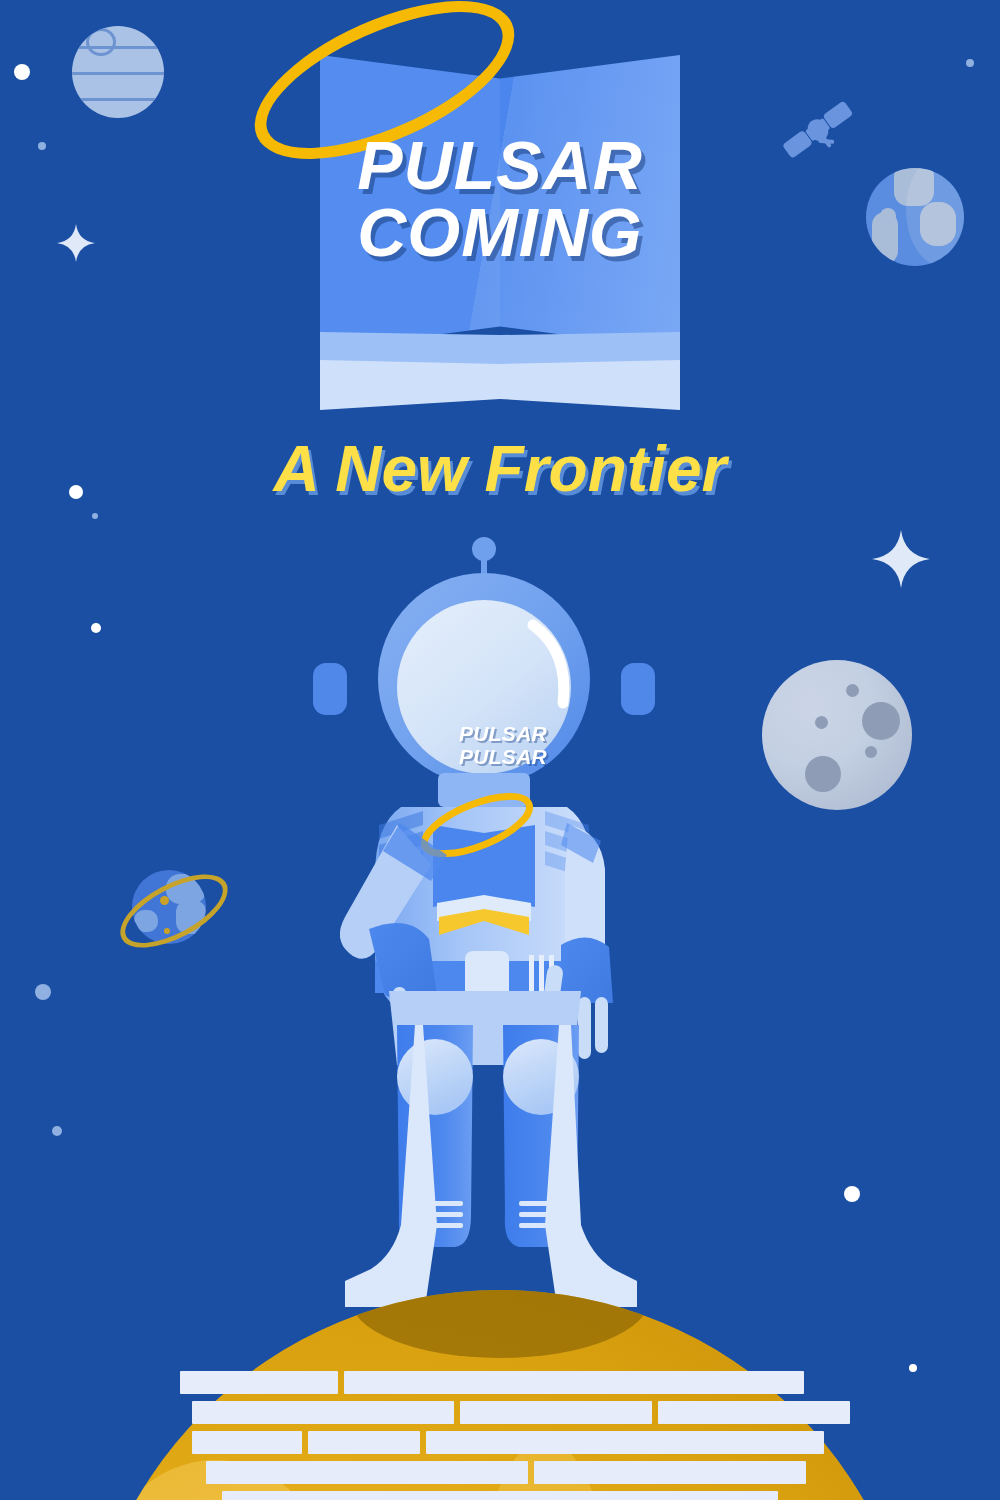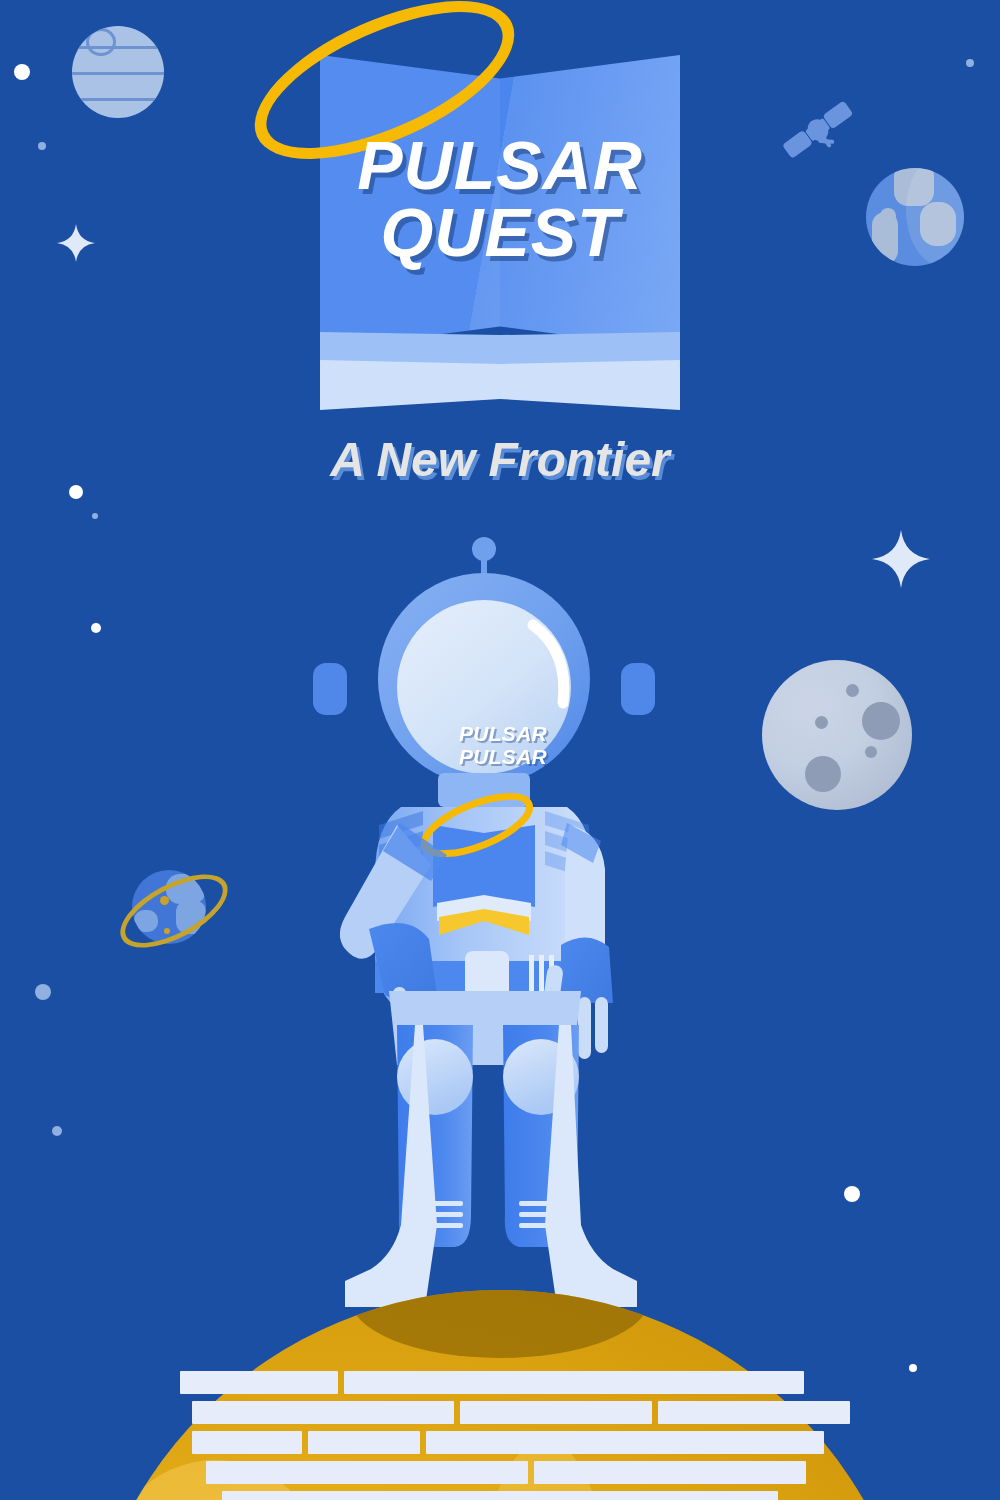--- a/index.html
+++ b/index.html
@@ -112,22 +112,22 @@
     text-align: center; color: #ffffff;
     font-size: 68px; line-height: 0.99; font-weight: bold;
     font-style: italic; letter-spacing: 1px;
     text-shadow: 4px 5px 0 rgba(14,47,107,.45);
   }
   #logo-text .l2 { display: block; }
 
   
   #subtitle {
     position: absolute; left: 0; top: 432px; width: 1000px;
-    text-align: center; color: #e5e5e5;
-    font-size: 48px; font-style: italic; font-weight: bold;
+    text-align: center; color: #fde047;
+    font-size: 64px; font-style: italic; font-weight: bold;
     letter-spacing: 0px;
     text-shadow: 3px 4px 0 rgba(100,150,225,.85);
   }
 
   
   #astro { position: absolute; left: 305px; top: 525px; width: 390px; height: 790px; }
 
   
   #gold-planet {
     position: absolute; left: 80px; top: 1290px; width: 840px; height: 840px;
@@ -236,21 +236,21 @@
 
   <div id="logo-wrap">
     <div id="banner-body">
       <div class="fold"></div>
     </div>
     <div id="banner-stripe1"></div>
     <div id="banner-stripe2"></div>
     <div id="orbit-ring"></div>
     <div id="logo-text">
       <span>PULSAR</span>
-      <span class="l2">QUEST</span>
+      <span class="l2">COMING</span>
     </div>
   </div>
 
   <div id="subtitle">A New Frontier</div>
 
   <div id="astro">
     <svg width="390" height="790" viewBox="0 0 390 790">
       <defs>
         <linearGradient id="gHelm" x1="0" y1="0" x2="1" y2="1">
           <stop offset="0%" stop-color="#87b0f2"></stop>

